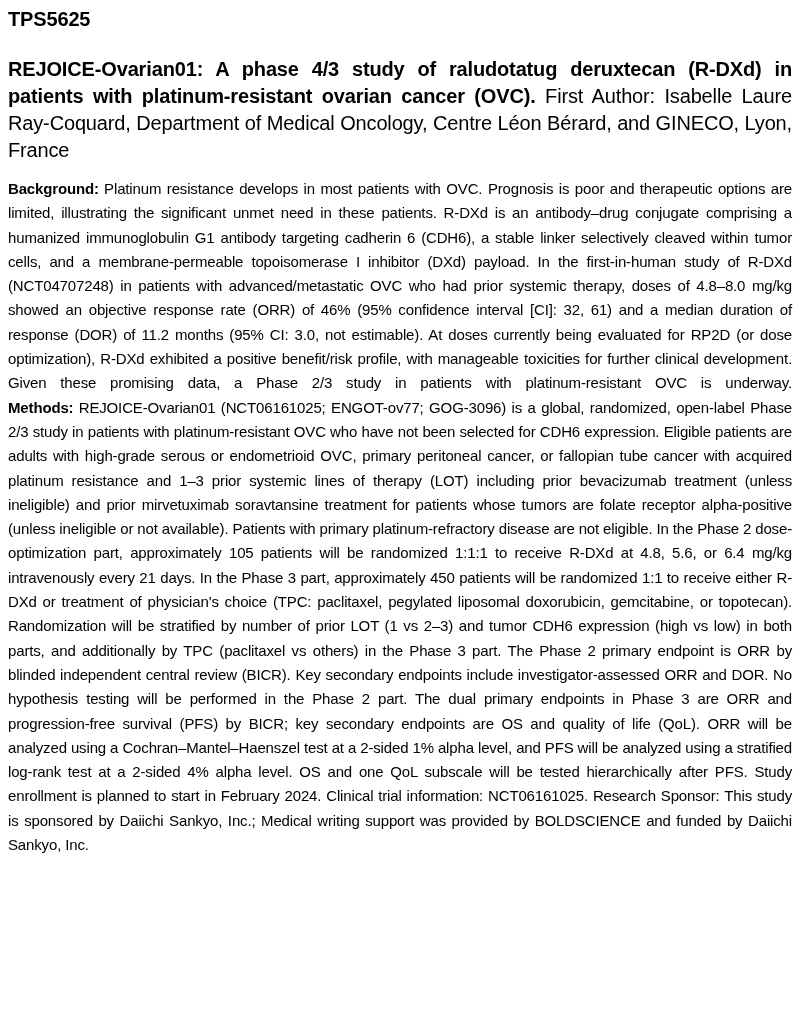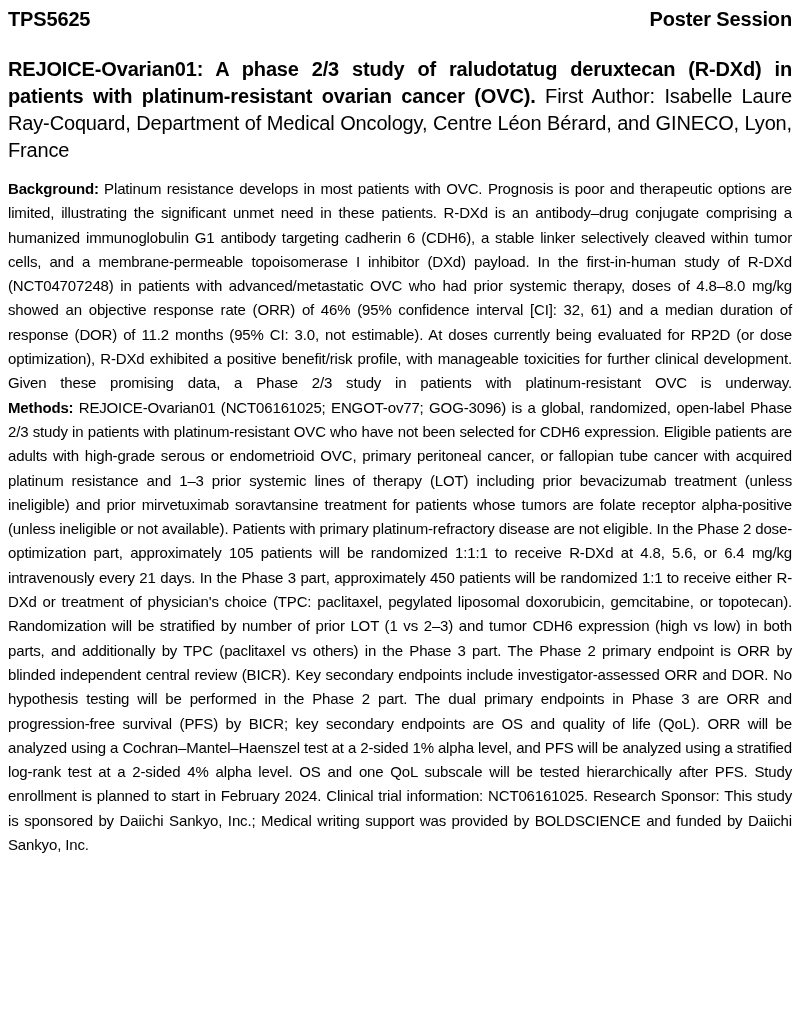--- a/index.html
+++ b/index.html
@@ -39,25 +39,24 @@
   .bold { font-weight: bold; }
   .sec-label { margin-right: 0.35em; }
 </style>
 </head>
 <body>
 
 <div class="page">
 
   <header class="doc-header">
     <span>TPS5625</span>
-    <span>Poster Session</span>
   </header>
 
   <p class="title-block">
-    <span class="bold">REJOICE-Ovarian01: A phase 2/3 study of raludotatug deruxtecan (R-DXd) in patients with platinum-resistant ovarian cancer (OVC).</span>
+    <span class="bold">REJOICE-Ovarian01: A phase 4/3 study of raludotatug deruxtecan (R-DXd) in patients with platinum-resistant ovarian cancer (OVC).</span>
     <span>First Author: Isabelle Laure Ray-Coquard, Department of Medical Oncology, Centre Léon Bérard, and GINECO, Lyon, France</span>
   </p>
 
   <p class="abstract-body">
     <span class="bold sec-label">Background:</span><span>Platinum resistance develops in most patients with OVC. Prognosis is poor and therapeutic options are limited, illustrating the significant unmet need in these patients. R-DXd is an antibody–drug conjugate comprising a humanized immunoglobulin G1 antibody targeting cadherin 6 (CDH6), a stable linker selectively cleaved within tumor cells, and a membrane-permeable topoisomerase I inhibitor (DXd) payload. In the first-in-human study of R-DXd (NCT04707248) in patients with advanced/metastatic OVC who had prior systemic therapy, doses of 4.8–8.0 mg/kg showed an objective response rate (ORR) of 46% (95% confidence interval [CI]: 32, 61) and a median duration of response (DOR) of 11.2 months (95% CI: 3.0, not estimable). At doses currently being evaluated for RP2D (or dose optimization), R-DXd exhibited a positive benefit/risk profile, with manageable toxicities for further clinical development. Given these promising data, a Phase 2/3 study in patients with platinum-resistant OVC is underway.</span>
     <span class="bold sec-label">Methods:</span><span>REJOICE-Ovarian01 (NCT06161025; ENGOT-ov77; GOG-3096) is a global, randomized, open-label Phase 2/3 study in patients with platinum-resistant OVC who have not been selected for CDH6 expression. Eligible patients are adults with high-grade serous or endometrioid OVC, primary peritoneal cancer, or fallopian tube cancer with acquired platinum resistance and 1–3 prior systemic lines of therapy (LOT) including prior bevacizumab treatment (unless ineligible) and prior mirvetuximab soravtansine treatment for patients whose tumors are folate receptor alpha-positive (unless ineligible or not available). Patients with primary platinum-refractory disease are not eligible. In the Phase 2 dose-optimization part, approximately 105 patients will be randomized 1:1:1 to receive R-DXd at 4.8, 5.6, or 6.4 mg/kg intravenously every 21 days. In the Phase 3 part, approximately 450 patients will be randomized 1:1 to receive either R-DXd or treatment of physician's choice (TPC: paclitaxel, pegylated liposomal doxorubicin, gemcitabine, or topotecan). Randomization will be stratified by number of prior LOT (1 vs 2–3) and tumor CDH6 expression (high vs low) in both parts, and additionally by TPC (paclitaxel vs others) in the Phase 3 part. The Phase 2 primary endpoint is ORR by blinded independent central review (BICR). Key secondary endpoints include investigator-assessed ORR and DOR. No hypothesis testing will be performed in the Phase 2 part. The dual primary endpoints in Phase 3 are ORR and progression-free survival (PFS) by BICR; key secondary endpoints are OS and quality of life (QoL). ORR will be analyzed using a Cochran–Mantel–Haenszel test at a 2-sided 1% alpha level, and PFS will be analyzed using a stratified log-rank test at a 2-sided 4% alpha level. OS and one QoL subscale will be tested hierarchically after PFS. Study enrollment is planned to start in February 2024.</span>
     <span>Clinical trial information:</span>
     <span>NCT06161025.</span>
     <span>Research Sponsor:</span>
     <span>This study is sponsored by Daiichi Sankyo, Inc.; Medical writing support was provided by BOLDSCIENCE and funded by Daiichi Sankyo, Inc.</span>

